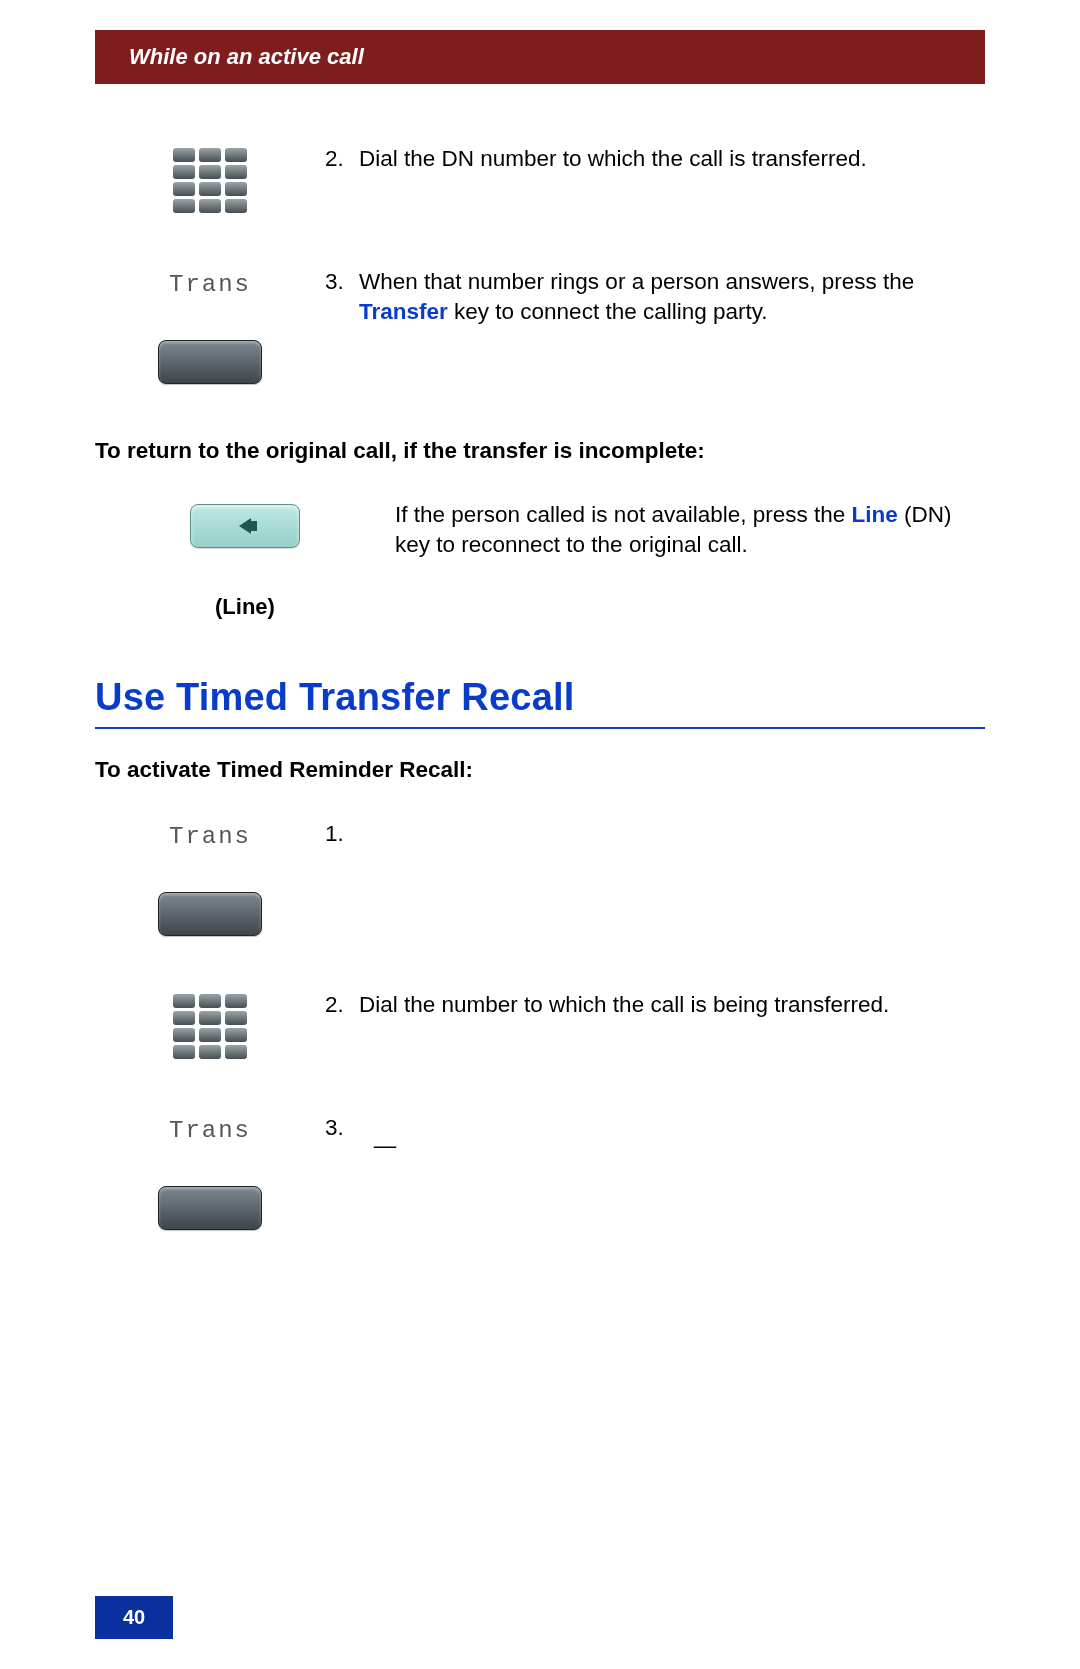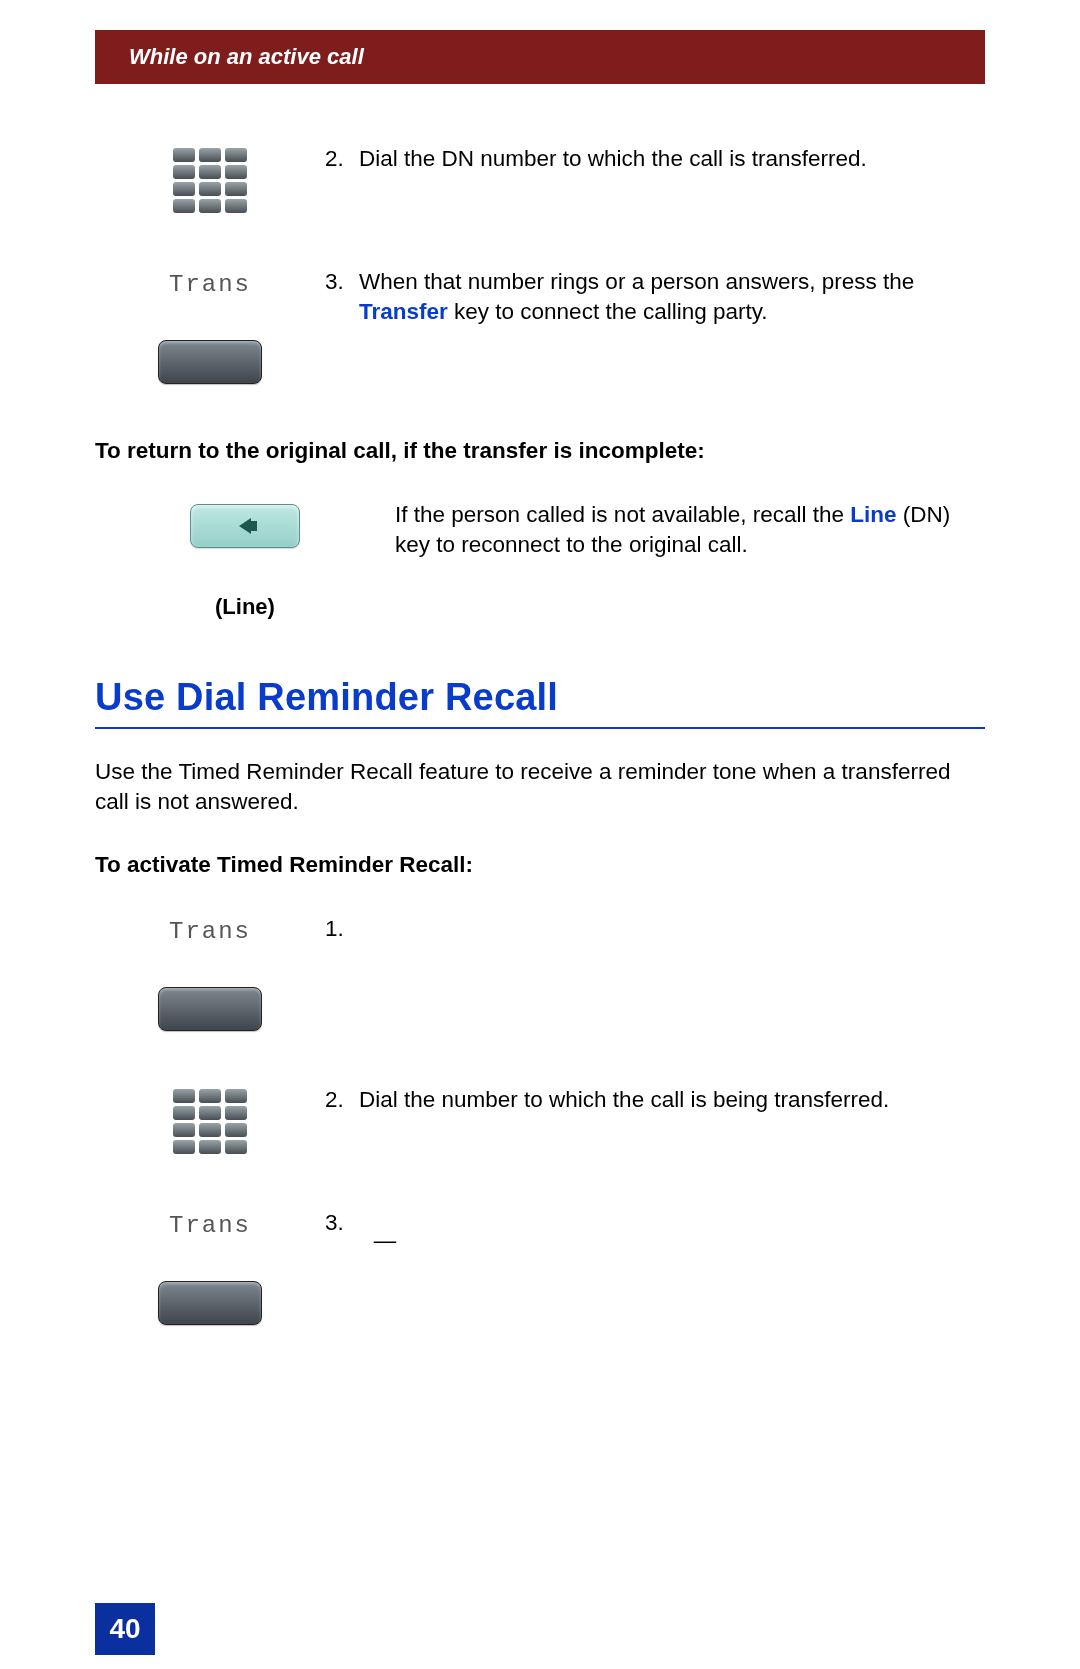--- a/index.html
+++ b/index.html
@@ -133,28 +133,28 @@
     display: flex;
   }
   .indent-list .dash {
     width: 52px;
     text-align: center;
     flex-shrink: 0;
   }
   .page-number {
     position: absolute;
     left: 95px;
-    bottom: 14px;
-    width: 60px;
+    bottom: 30px;
+    width: 78px;
     background: #0a2f9e;
     color: #fff;
     font-weight: bold;
     text-align: center;
     padding: 10px 0;
-    font-size: 28px;
+    font-size: 20px;
   }
   
   .assembled { white-space: normal; }
 </style>
 </head>
 <body>
 
 <div class="page">
 
   <div class="header-bar">While on an active call</div>
@@ -203,28 +203,27 @@
 
   <div class="step-row">
     <div class="icon-col" style="width:300px;">
       <div class="line-key">
         <div class="speaker-glyph"></div>
       </div>
       <div class="line-caption">(Line)</div>
     </div>
     <div class="text-col">
       <span class="assembled">
-        <span>If the person called is not available, recall the </span><span class="emph">Line</span><span> (DN) key to reconnect to the original call.</span>
+        <span>If the person called is not available, press the </span><span class="emph">Line</span><span> (DN) key to reconnect to the original call.</span>
       </span>
     </div>
   </div>
 
-  <div class="section-title">Use Dial Reminder Recall</div>
-
-  <div class="body-para">Use the Timed Reminder Recall feature to receive a reminder tone when a transferred call is not answered.</div>
+  <div class="section-title">Use Timed Transfer Recall</div>
+
 
   <div class="subhead-bold">To activate Timed Reminder Recall:</div>
 
   <div class="step-row" style="margin-top:30px;">
     <div class="icon-col">
       <div class="icon-label">Trans</div>
       <div class="softkey-button"></div>
     </div>
     <div class="text-col">
       <div class="num-item">

